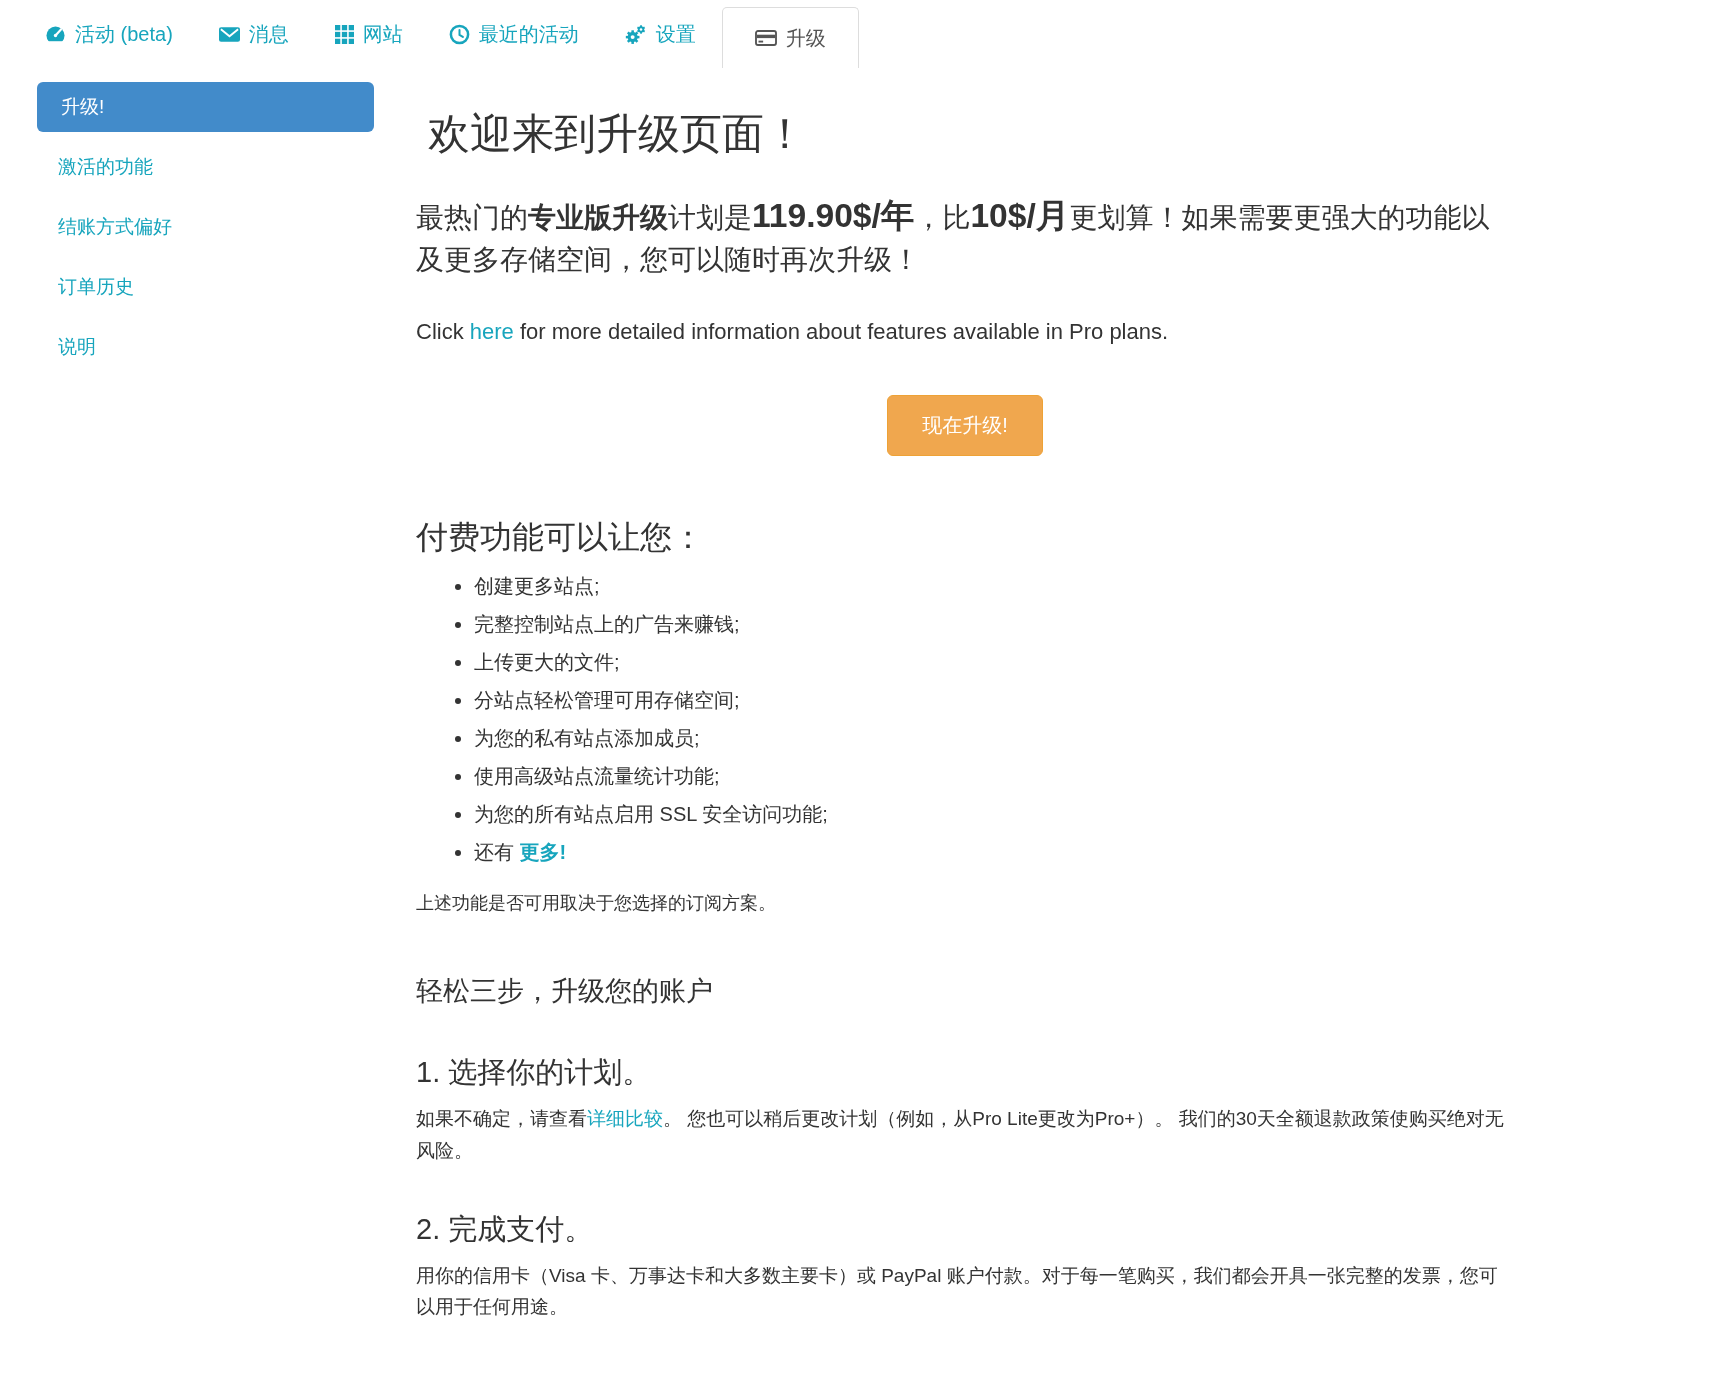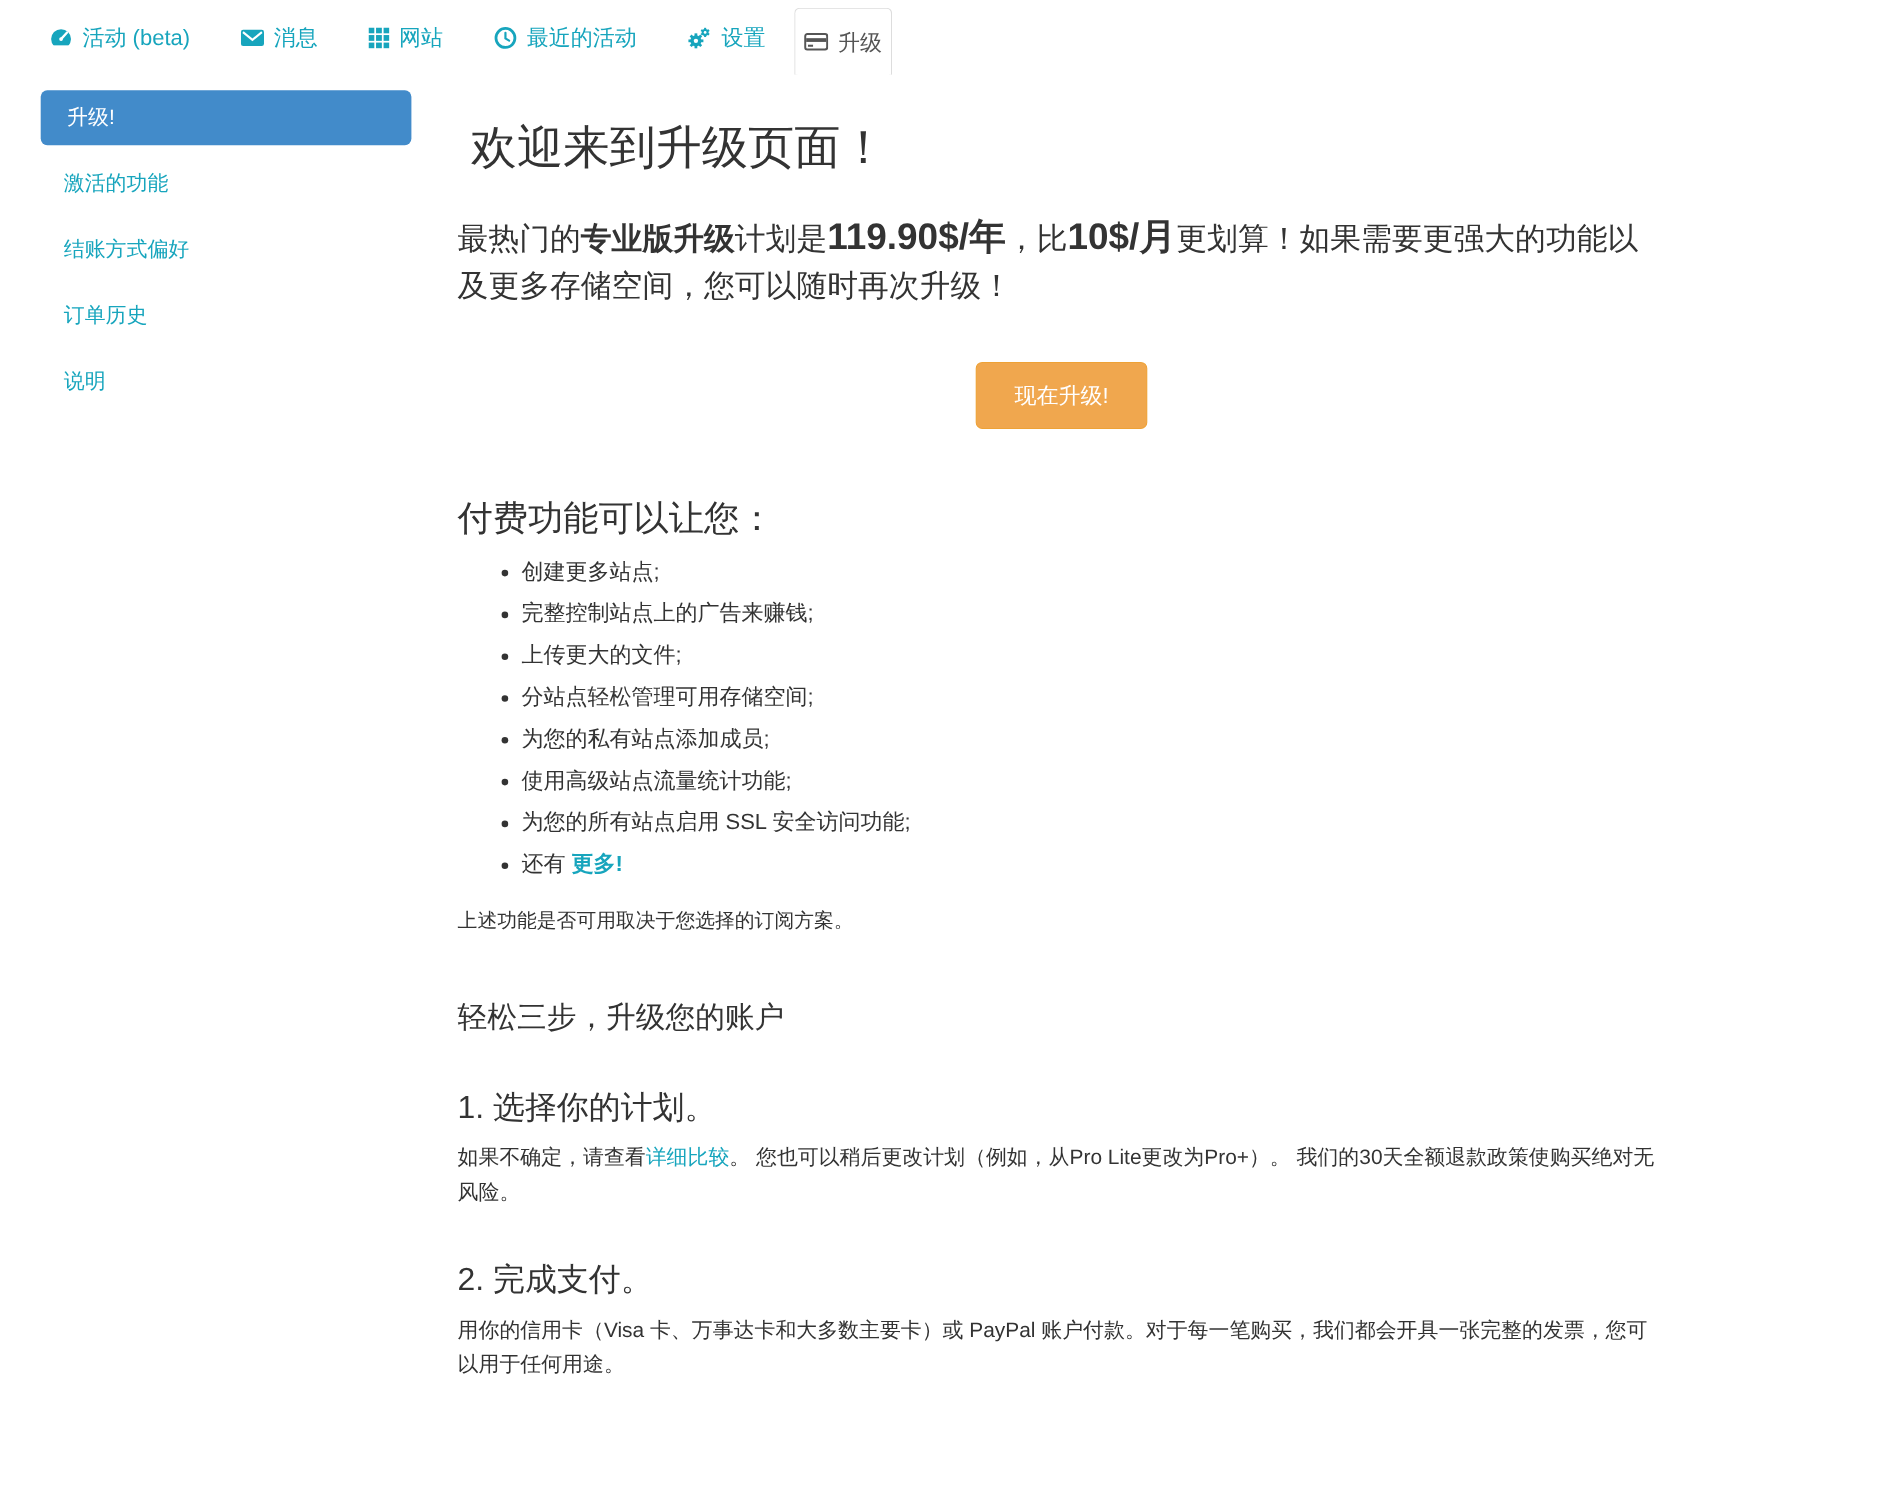--- a/index.html
+++ b/index.html
@@ -32,21 +32,21 @@
     justify-content: center;
   }
   .tab svg { display: block; flex: 0 0 auto; }
   .tab.active {
     color: #555;
     background: #fff;
     border: 1px solid #ddd;
     border-bottom: none;
     border-radius: 5px 5px 0 0;
     margin-top: 7px;
-    padding: 0 8px;
+    padding: 0 32px;
   }
 
   
   .layout { display: flex; align-items: flex-start; padding: 14px 0 0 37px; }
   .sidebar { width: 337px; flex: 0 0 337px; }
   .side-item {
     display: block;
     font-size: 19px;
     color: #17a5bd;
     padding: 12px 21px;
@@ -187,20 +187,21 @@
     <a class="side-item">订单历史</a>
     <a class="side-item">说明</a>
   </aside>
 
   <main class="main">
 
     <h1 class="page-title">欢迎来到升级页面！</h1>
 
     <p class="intro"><span>最热门的</span><b>专业版升级</b><span>计划是</span><b class="big">119.90$/年</b><span>，比</span><b class="big">10$/月</b><span>更划算！如果需要更强大的功能以及更多存储空间，您可以随时再次升级！</span></p>
 
+    <p class="click-line"><span>Click </span><a class="teal-link">here</a><span> for more detailed information about features available in Pro plans.</span></p>
 
     <div class="button-row">
       <button class="upgrade-btn">现在升级!</button>
     </div>
 
     <h2 class="features-heading">付费功能可以让您：</h2>
 
     <ul class="features">
       <li>创建更多站点;</li>
       <li>完整控制站点上的广告来赚钱;</li>

